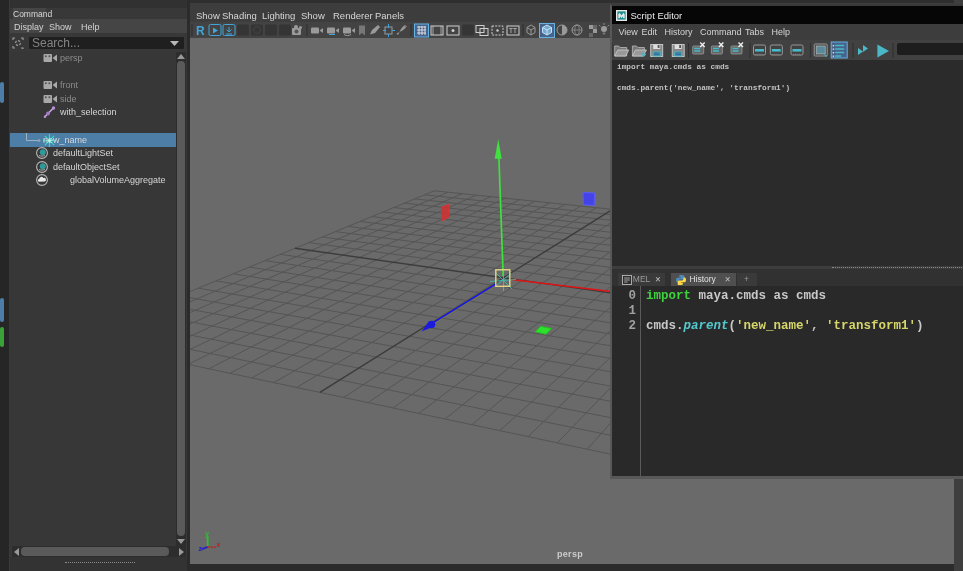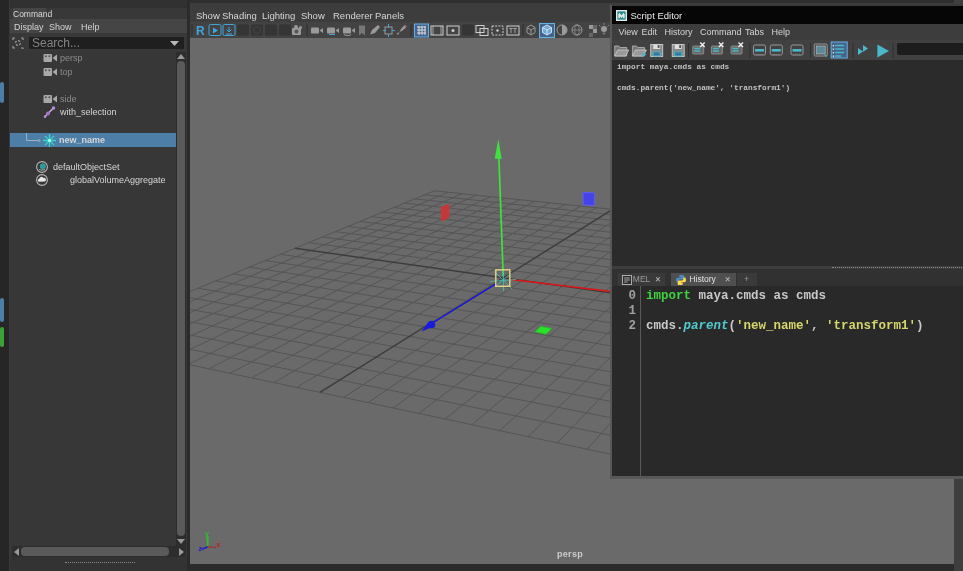--- a/index.html
+++ b/index.html
@@ -75,28 +75,28 @@
   <div class="abs" id="ol-tree">
     <div class="row" style="top:-1.0px">
         <svg class="abs" style="left:33px;top:2px" width="15" height="10" viewBox="0 0 15 10">
           <rect x="0.5" y="1" width="8.5" height="8" rx="1" fill="#a8a8a8"></rect>
           <path d="M9.5 5 14 1.5v7z" fill="#a8a8a8"></path>
           <circle cx="2.8" cy="3.2" r="1" fill="#555"></circle>
           <circle cx="6.4" cy="3.2" r="1" fill="#555"></circle>
         </svg>
         <span class="lbl dim" style="left:50px">persp</span>
       </div>
-    <div class="row" style="top:12.6px">
+    <div class="row" style="top:26.2px">
         <svg class="abs" style="left:33px;top:2px" width="15" height="10" viewBox="0 0 15 10">
           <rect x="0.5" y="1" width="8.5" height="8" rx="1" fill="#a8a8a8"></rect>
           <path d="M9.5 5 14 1.5v7z" fill="#a8a8a8"></path>
           <circle cx="2.8" cy="3.2" r="1" fill="#555"></circle>
           <circle cx="6.4" cy="3.2" r="1" fill="#555"></circle>
         </svg>
-        <span class="lbl dim" style="left:50px">top</span>
+        <span class="lbl dim" style="left:50px">front</span>
       </div>
     <div class="row" style="top:39.8px">
         <svg class="abs" style="left:33px;top:2px" width="15" height="10" viewBox="0 0 15 10">
           <rect x="0.5" y="1" width="8.5" height="8" rx="1" fill="#a8a8a8"></rect>
           <path d="M9.5 5 14 1.5v7z" fill="#a8a8a8"></path>
           <circle cx="2.8" cy="3.2" r="1" fill="#555"></circle>
           <circle cx="6.4" cy="3.2" r="1" fill="#555"></circle>
         </svg>
         <span class="lbl dim" style="left:50px">side</span>
       </div>
@@ -113,21 +113,29 @@
         <svg class="abs" style="left:14px;top:0px" width="20" height="14" viewBox="0 0 20 14">
           <path d="M2.5 0v7.5H14" stroke="#9db2c0" fill="none"></path>
           <circle cx="15" cy="7.5" r="1.5" fill="#8aa0b0"></circle>
         </svg>
         <svg class="abs" style="left:33px;top:1px" width="13" height="13" viewBox="0 0 13 13">
           <g stroke="#35d8c8" stroke-width="1.3">
             <path d="M6.5 0v13M0 6.5h13M1.9 1.9l9.2 9.2M11.1 1.9 1.9 11.1"></path>
           </g>
           <circle cx="6.5" cy="6.5" r="1.6" fill="#b0ffe8"></circle>
         </svg>
-        <span class="lbl" style="left:49px;font-weight:bold">new_name</span>
+        <span class="lbl" style="left:33px;font-weight:normal">new_name</span>
+      </div>
+    <div class="row" style="top:94.2px">
+        <svg class="abs" style="left:26px;top:1px" width="12" height="12" viewBox="0 0 12 12">
+          <circle cx="6" cy="6" r="5.4" fill="none" stroke="#b8b8b8" stroke-width="1.1"></circle>
+          <circle cx="6.8" cy="5.2" r="3" fill="#2e9a9a"></circle>
+          <path d="M3 8.5C4.5 9.3 7.5 9.3 9 8.5" stroke="#b8b8b8" fill="none" stroke-width="0.9"></path>
+        </svg>
+        <span class="lbl" style="left:43px">defaultLightSet</span>
       </div>
     <div class="row" style="top:107.8px">
         <svg class="abs" style="left:26px;top:1px" width="12" height="12" viewBox="0 0 12 12">
           <circle cx="6" cy="6" r="5.4" fill="none" stroke="#b8b8b8" stroke-width="1.1"></circle>
           <circle cx="6.8" cy="5.2" r="3" fill="#2e9a9a"></circle>
           <path d="M3 8.5C4.5 9.3 7.5 9.3 9 8.5" stroke="#b8b8b8" fill="none" stroke-width="0.9"></path>
         </svg>
         <span class="lbl" style="left:43px">defaultObjectSet</span>
       </div>
     <div class="row" style="top:121.4px">

